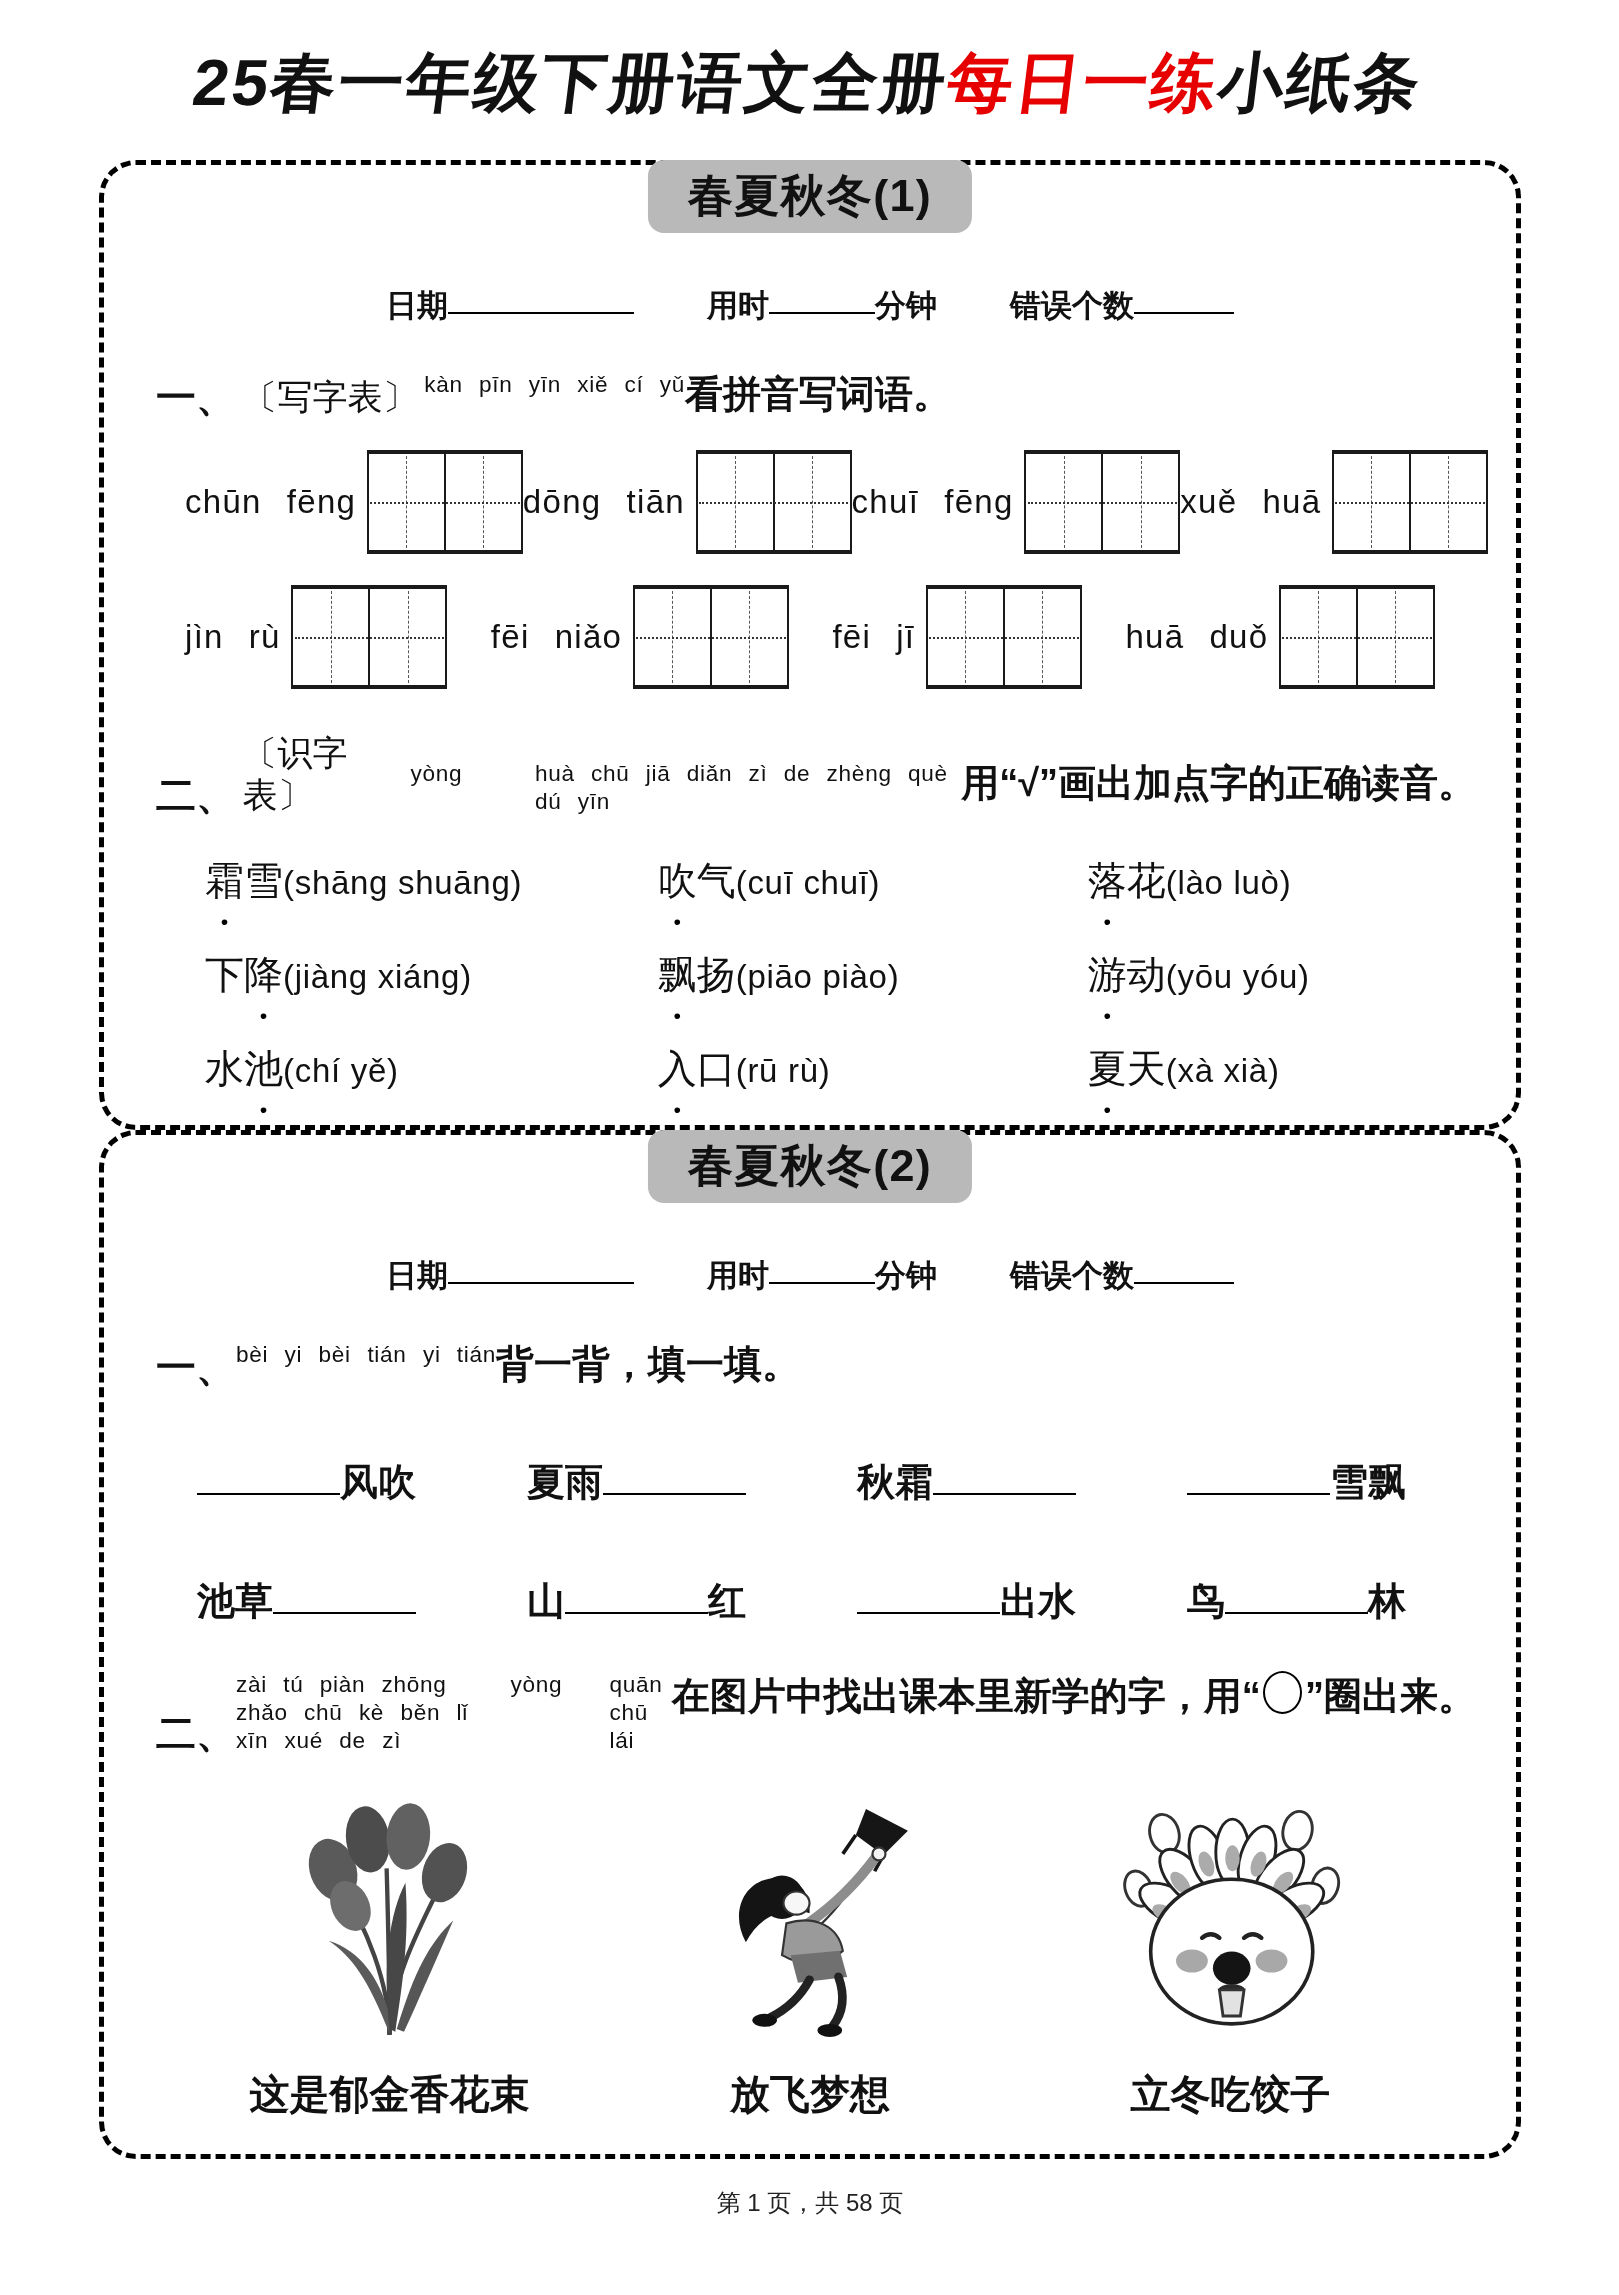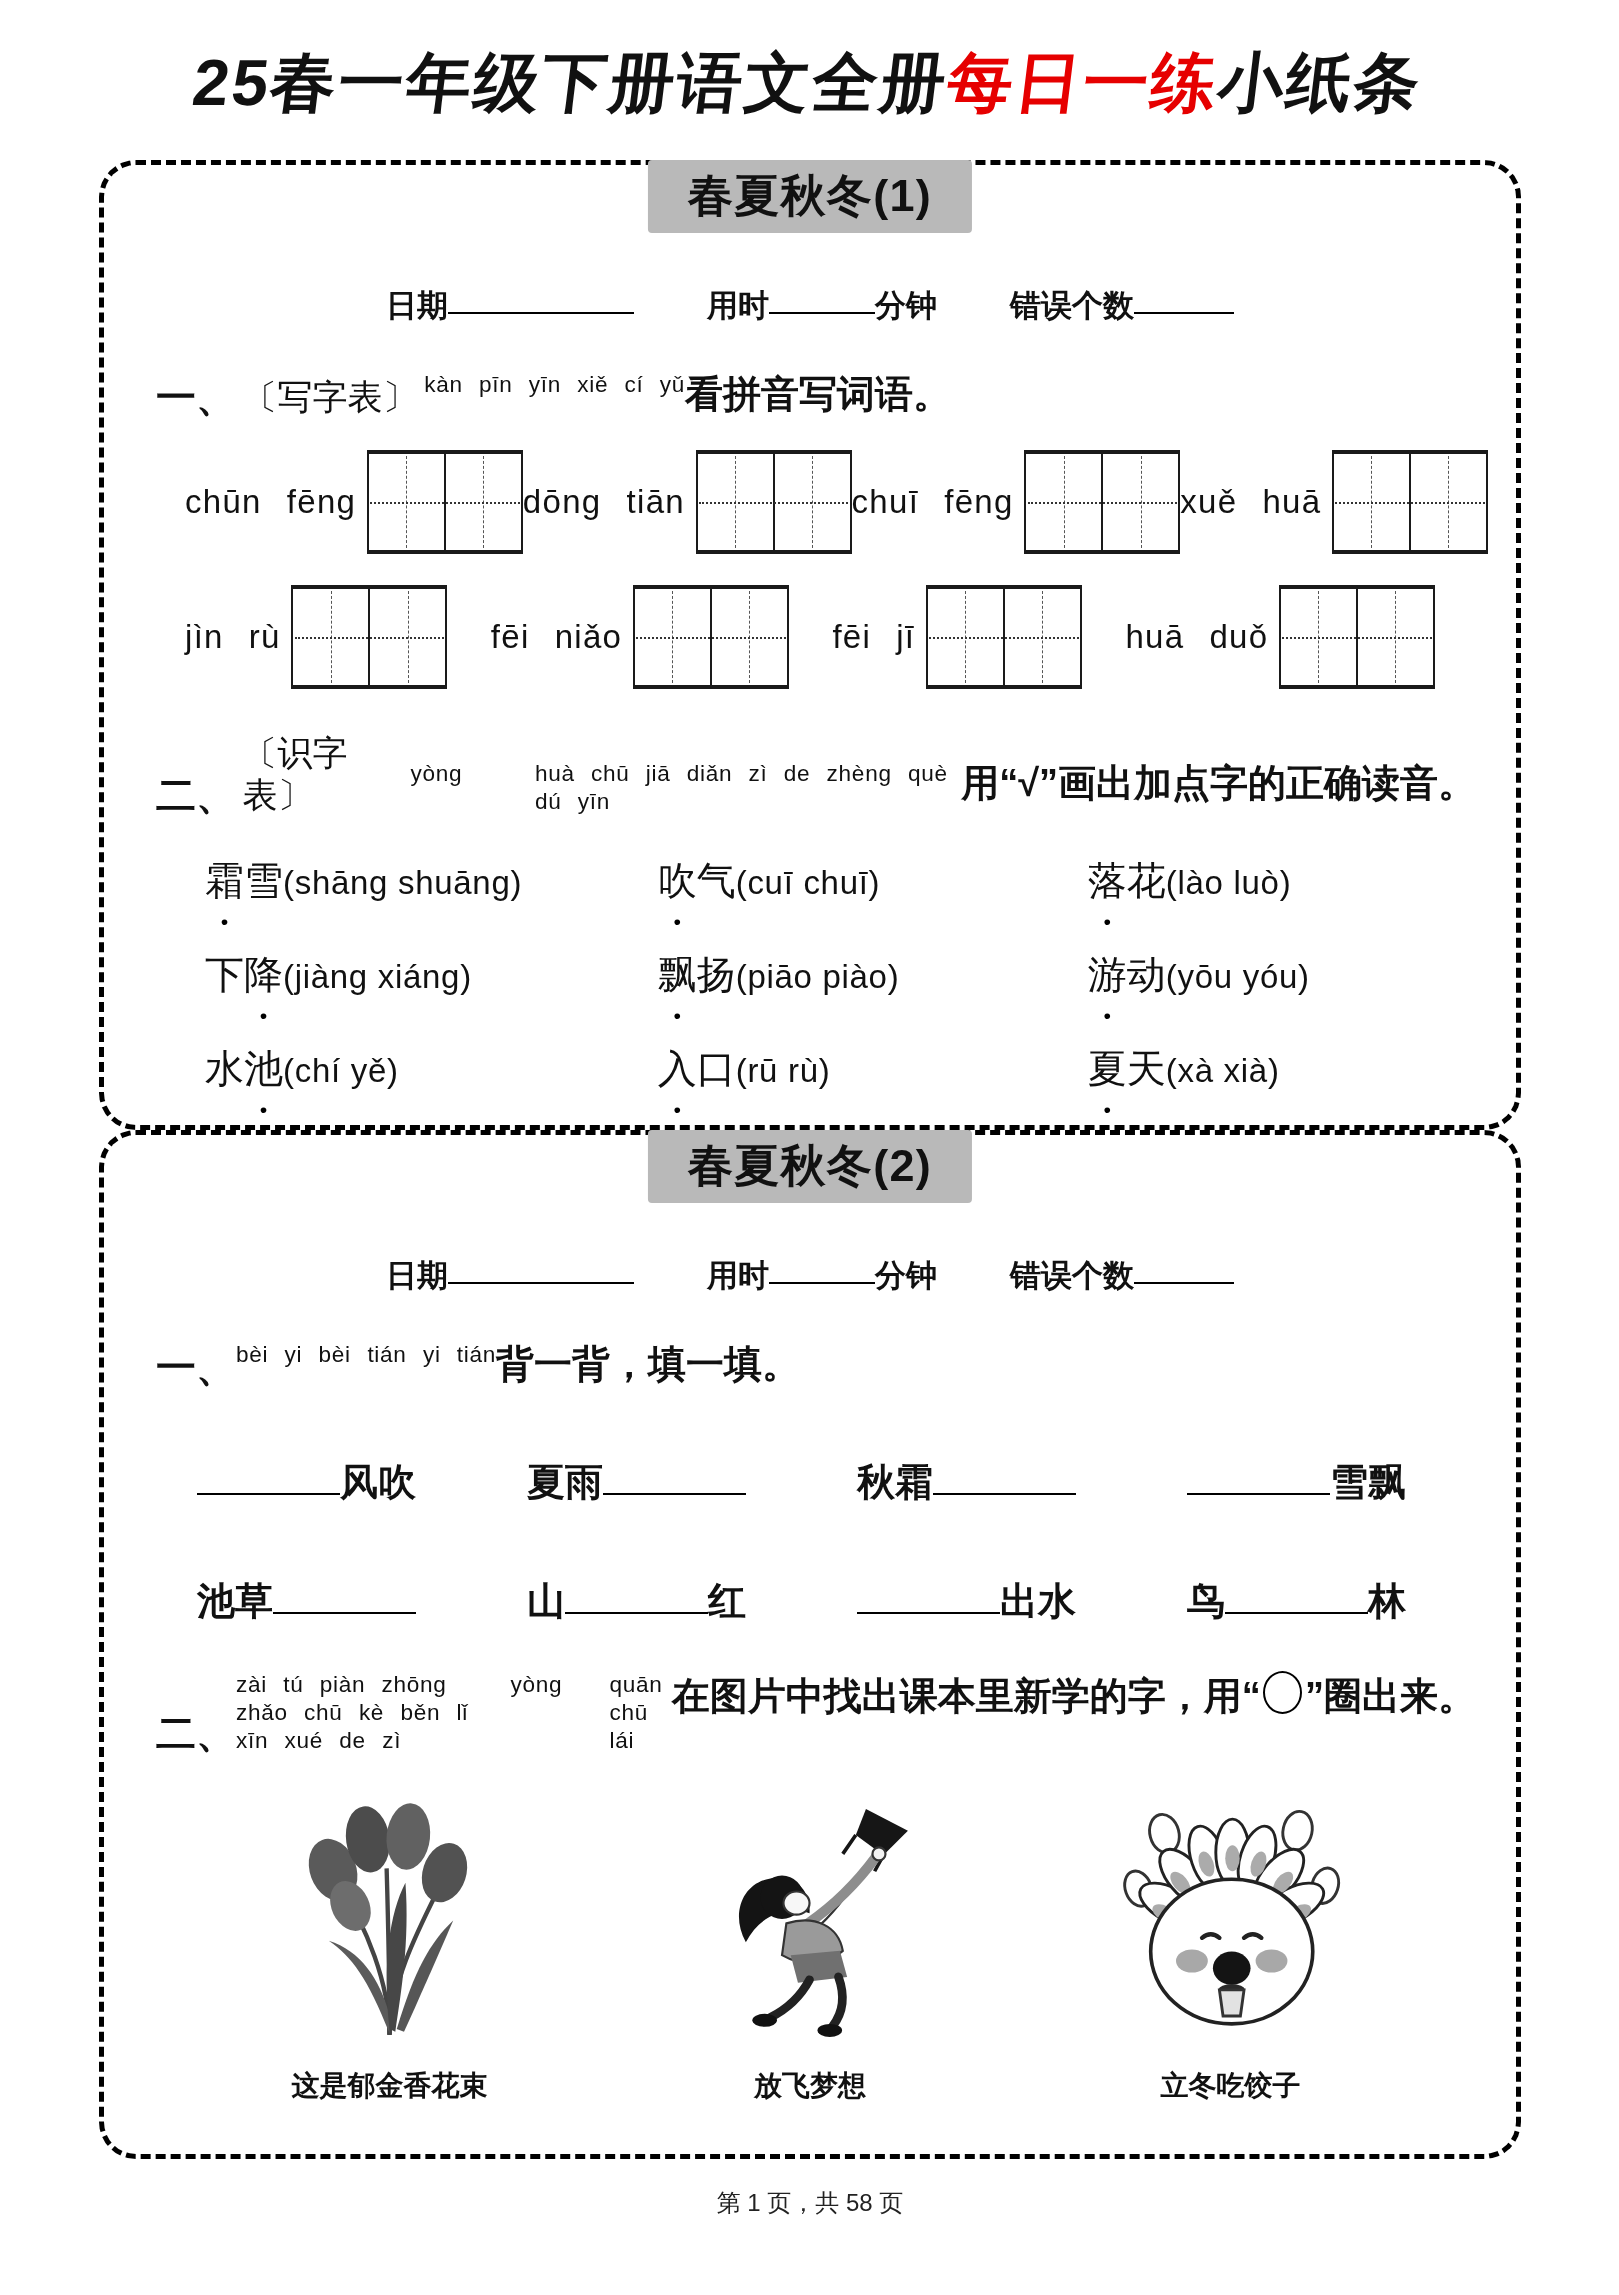--- a/index.html
+++ b/index.html
@@ -19,21 +19,21 @@
   .page-title .hl { color: #e60000; }
   
   .sheet {
     position: relative; margin: 0 auto; width: 1422px;
     border: 5.3px dashed #000; border-radius: 37px; background: #fff;
   }
   .sheet1 { margin-top: 33px; height: 970px; }
   .sheet2 { height: 1029px; }
   .badge {
     position: absolute; top: -5.3px; left: 50%; transform: translateX(-50%);
-    background: #b9b9b9; border-radius: 4px; padding: 6.6px 40px;
+    background: #b9b9b9; border-radius: 16px; padding: 6.6px 40px;
     font-size: 45px; font-weight: 800; letter-spacing: 1.3px; white-space: nowrap;
   }
   
   .meta-row {
     display: flex; justify-content: center; gap: 73px;
     margin-top: 120px; font-size: 31px; font-weight: 600;
     font-family: "Liberation Serif", serif;
   }
   .meta-item { display: inline-flex; align-items: flex-start; }
   .blank {
@@ -107,21 +107,21 @@
     display: flex; justify-content: space-between; align-items: baseline;
     margin: 68px 110px 0 93px;
     font-size: 38px; font-family: "Liberation Serif", serif; font-weight: 700;
     white-space: nowrap;
   }
   
   .pics { display: flex; justify-content: space-between; margin: 41px 86px 0; }
   .pic { width: 399px; display: flex; flex-direction: column; align-items: center; }
   .pic svg { height: 246px; }
   .pic-caption {
-    margin-top: 25px; font-size: 28px; font-weight: 700;
+    margin-top: 25px; font-size: 40px; font-weight: 700;
     font-family: "Liberation Serif", serif;
   }
   
   .footer { text-align: center; margin-top: 28px; font-size: 24px; color: #222; }
 </style>
 </head>
 <body>
 
 <div class="page-title">
   <span>25春一年级下册语文全册</span><span class="hl">每日一练</span><span>小纸条</span>

